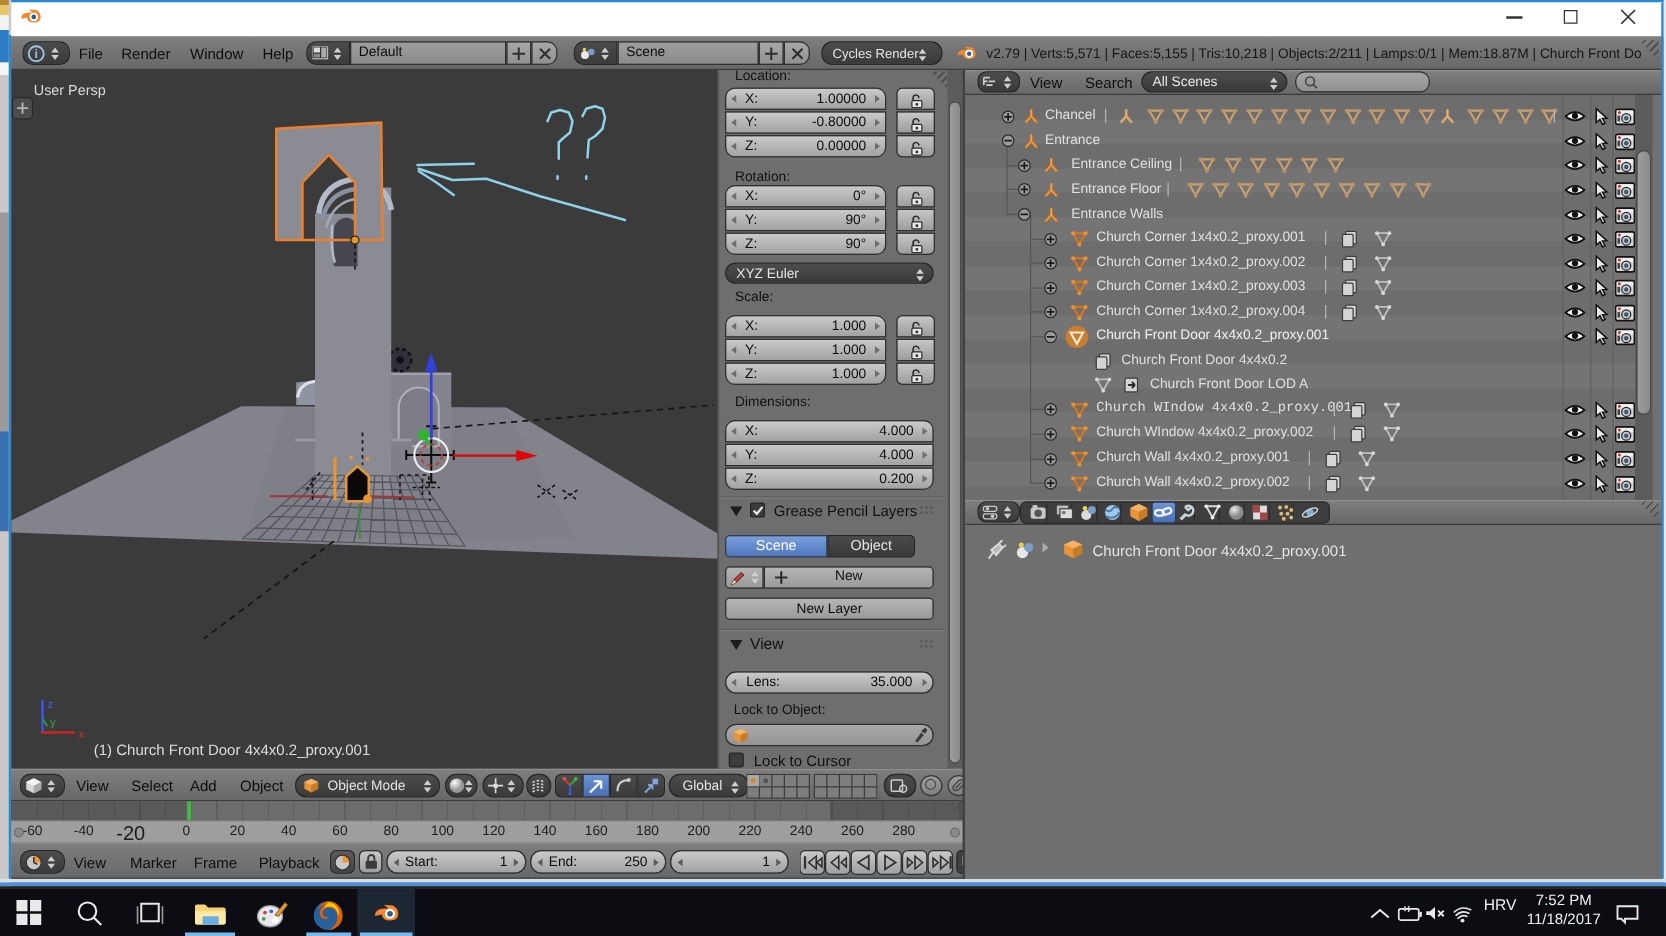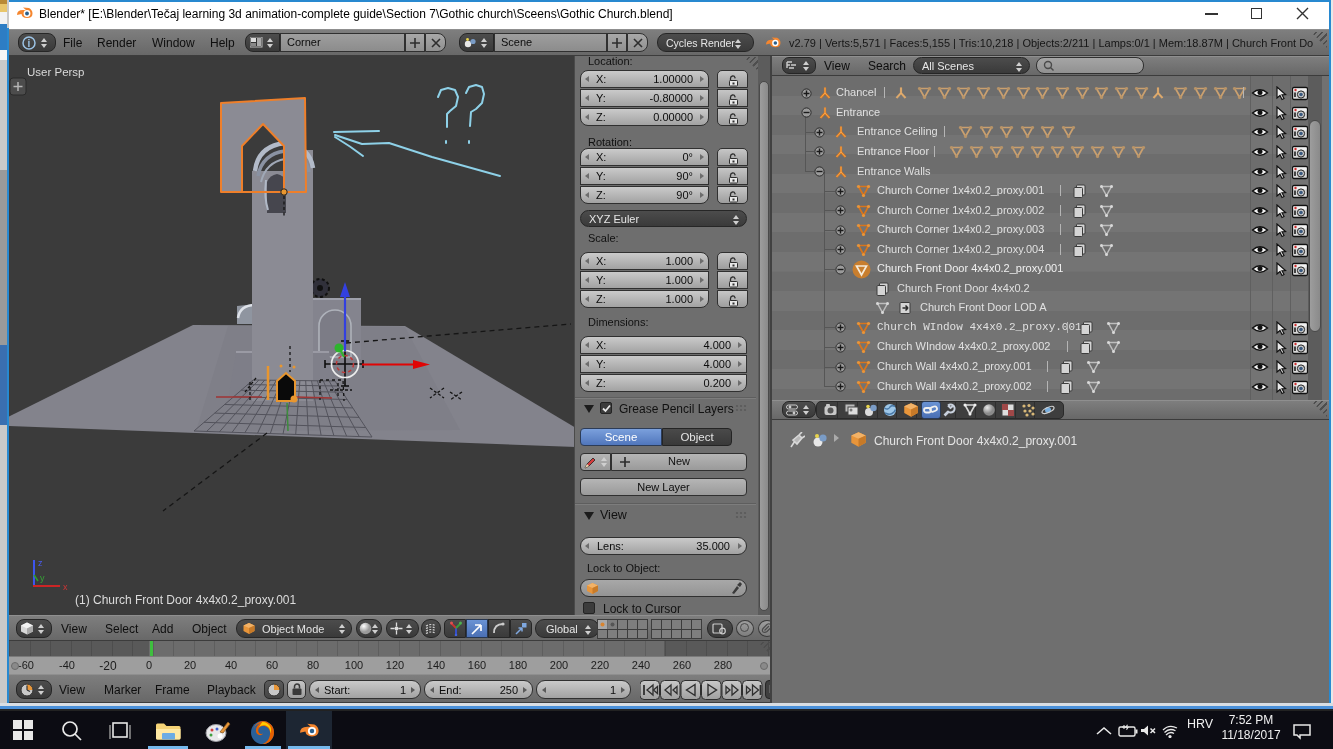--- a/index.html
+++ b/index.html
@@ -26,21 +26,20 @@
 <div id="scr">
 
 <div class="abs" style="left:0;top:0;width:1333px;height:29px;background:#fff;"></div>
 <div class="abs" style="left:0;top:0;width:1333px;height:2px;background:#2889d0;"></div>
 <div class="abs" style="left:9px;top:2px;width:1321px;height:27px;background:#fff;"></div>
 <svg class="abs" style="left:16px;top:6px" width="17" height="15" viewBox="0 0 17 15">
  <path d="M1 9 Q1 4 7 4 L10 4 L7 1.5 L13 2 Q16.5 4 16.5 7.5 Q16.5 12 11 12 Q6 12 5.5 8 L1 9 Z" fill="#f5862e"></path>
  <circle cx="11" cy="7.5" r="3.4" fill="#fff"></circle>
       <circle cx="11" cy="7.5" r="1.9" fill="#2b5f8a"></circle>
 </svg>
-<div class="abs" style="left:39px;top:7px;font-size:12px;color:#000;">Blender* [E:\Blender\Tečaj learning 3d animation-complete guide\Section 7\Gothic church\Sceens\Gothic Church.blend]</div>
 <div class="abs" style="left:1205px;top:13px;width:13px;height:1.5px;background:#333;"></div>
 <div class="abs" style="left:1251px;top:8px;width:11px;height:11px;border:1.4px solid #333;"></div>
 <svg class="abs" style="left:1296px;top:7px" width="13" height="13">
       <path d="M1 1 L12 12 M12 1 L1 12" stroke="#333" stroke-width="1.4"></path>
     </svg>
 
 <div class="abs" style="left:0;top:0;width:9px;height:710px;background:#c9c9c9;">
  <div class="abs" style="left:0;top:0;width:7px;height:4px;background:#b98a35;"></div>
  <div class="abs" style="left:0;top:4px;width:7px;height:8px;background:#e9c66a;"></div>
  <div class="abs" style="left:0;top:12px;width:7px;height:12px;background:#f2f2f2;"></div>
@@ -72,21 +71,21 @@
  <div class="mnu" style="left:201px;top:7px;">Help</div>
 
  <div class="dkf" style="left:236px;top:4px;width:35px;height:19px;border-radius:8px 0 0 8px;"></div>
  <svg class="abs" style="left:241px;top:8px" width="13" height="11">
         <rect x="0" y="0" width="12" height="10" fill="#333" stroke="#bbb"></rect>
         <rect x="1" y="1" width="5" height="4" fill="#ddd"></rect>
         <rect x="1" y="6" width="5" height="3" fill="#888"></rect>
         <rect x="7" y="1" width="4" height="8" fill="#aaa"></rect>
       </svg>
  <div class="updn" style="left:258px;top:9px;"></div>
- <div class="fld2" style="left:271px;top:4px;width:125px;height:19px;border-radius:0;line-height:17px;padding-left:6px;background:linear-gradient(#9e9e9e,#8c8c8c);">Corner</div>
+ <div class="fld2" style="left:271px;top:4px;width:125px;height:19px;border-radius:0;line-height:17px;padding-left:6px;background:linear-gradient(#9e9e9e,#8c8c8c);">Default</div>
  <div class="fld2" style="left:396px;top:4px;width:20px;height:19px;border-radius:0;background:linear-gradient(#a8a8a8,#909090);"></div>
  <svg class="abs" style="left:400px;top:8px" width="12" height="12">
         <path d="M6 1 V11 M1 6 H11" stroke="#2e2e2e" stroke-width="1.6"></path>
       </svg>
  <div class="fld2" style="left:416px;top:4px;width:21px;height:19px;border-radius:0 8px 8px 0;background:linear-gradient(#a8a8a8,#909090);"></div>
  <svg class="abs" style="left:421px;top:8px" width="12" height="12">
         <path d="M2 2 L10 10 M10 2 L2 10" stroke="#2e2e2e" stroke-width="1.6"></path>
       </svg>
 
  <div class="dkf" style="left:450px;top:4px;width:35px;height:19px;border-radius:8px 0 0 8px;"></div>
@@ -493,21 +492,21 @@
 
  <div class="abs" style="left:0;top:0;width:763px;height:15px;background:#6c6c6c;"></div>
  <div class="abs" style="left:0;top:0;width:140px;height:15px;background:#595959;"></div>
  <div class="abs" style="left:655px;top:0;width:108px;height:15px;background:#595959;"></div>
  <div class="abs" style="left:0;top:0;width:763px;height:15px;background:repeating-linear-gradient(90deg,rgba(0,0,0,0.13) 0 1px,transparent 1px 20.5px);"></div>
  <div class="abs" style="left:141px;top:0;width:3px;height:15px;background:#3fbf3f;"></div>
 
  <div class="abs" style="left:0;top:15px;width:763px;height:18px;background:#9e9e9e;border-top:1px solid #7a7a7a;" id="ruler">
         <div class="abs" style="left:2.000000000000014px;top:2px;width:30px;text-align:center;font-size:11px;color:#1c1c1c;">-60</div>
         <div class="abs" style="left:43px;top:2px;width:30px;text-align:center;font-size:11px;color:#1c1c1c;">-40</div>
-        <div class="abs" style="left:84px;top:2px;width:30px;text-align:center;font-size:12px;color:#1c1c1c;">-20</div>
+        <div class="abs" style="left:84px;top:2px;width:30px;font-size:16px;color:#1c1c1c;">-20</div>
         <div class="abs" style="left:125px;top:2px;width:30px;text-align:center;font-size:11px;color:#1c1c1c;">0</div>
         <div class="abs" style="left:166px;top:2px;width:30px;text-align:center;font-size:11px;color:#1c1c1c;">20</div>
         <div class="abs" style="left:207px;top:2px;width:30px;text-align:center;font-size:11px;color:#1c1c1c;">40</div>
         <div class="abs" style="left:248px;top:2px;width:30px;text-align:center;font-size:11px;color:#1c1c1c;">60</div>
         <div class="abs" style="left:289px;top:2px;width:30px;text-align:center;font-size:11px;color:#1c1c1c;">80</div>
         <div class="abs" style="left:330px;top:2px;width:30px;text-align:center;font-size:11px;color:#1c1c1c;">100</div>
         <div class="abs" style="left:371px;top:2px;width:30px;text-align:center;font-size:11px;color:#1c1c1c;">120</div>
         <div class="abs" style="left:412px;top:2px;width:30px;text-align:center;font-size:11px;color:#1c1c1c;">140</div>
         <div class="abs" style="left:453px;top:2px;width:30px;text-align:center;font-size:11px;color:#1c1c1c;">160</div>
         <div class="abs" style="left:493.99999999999994px;top:2px;width:30px;text-align:center;font-size:11px;color:#1c1c1c;">180</div>

